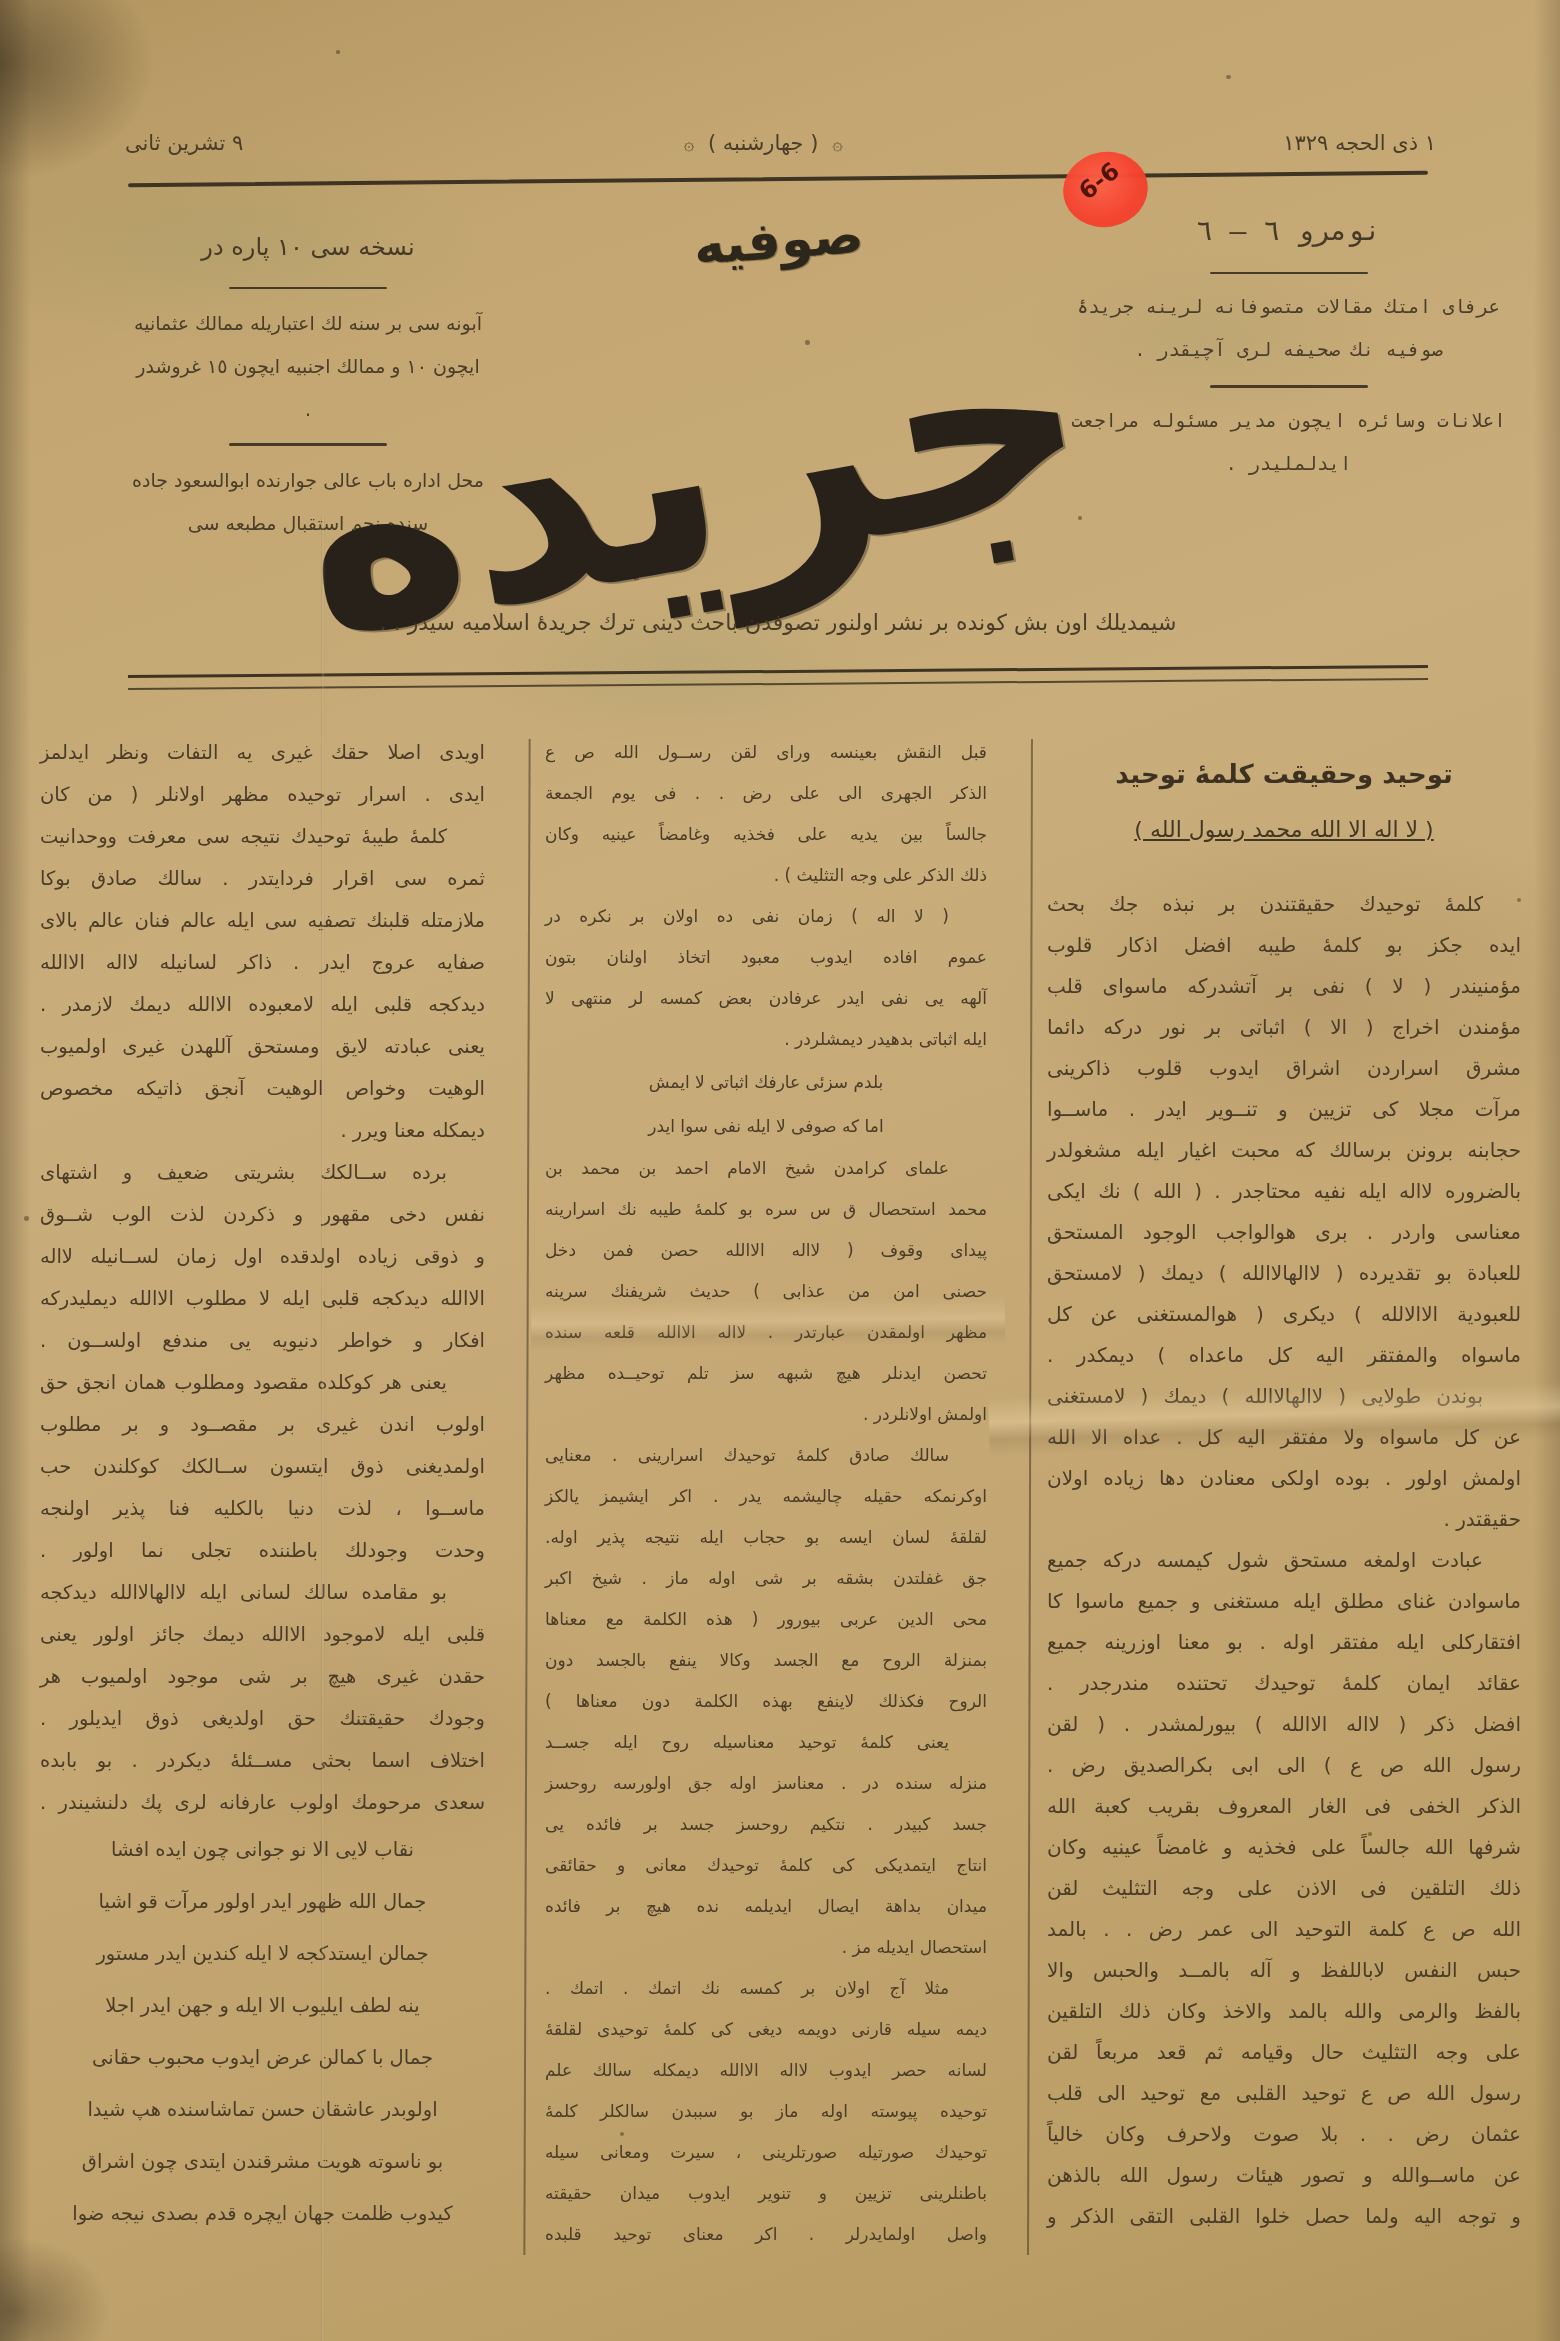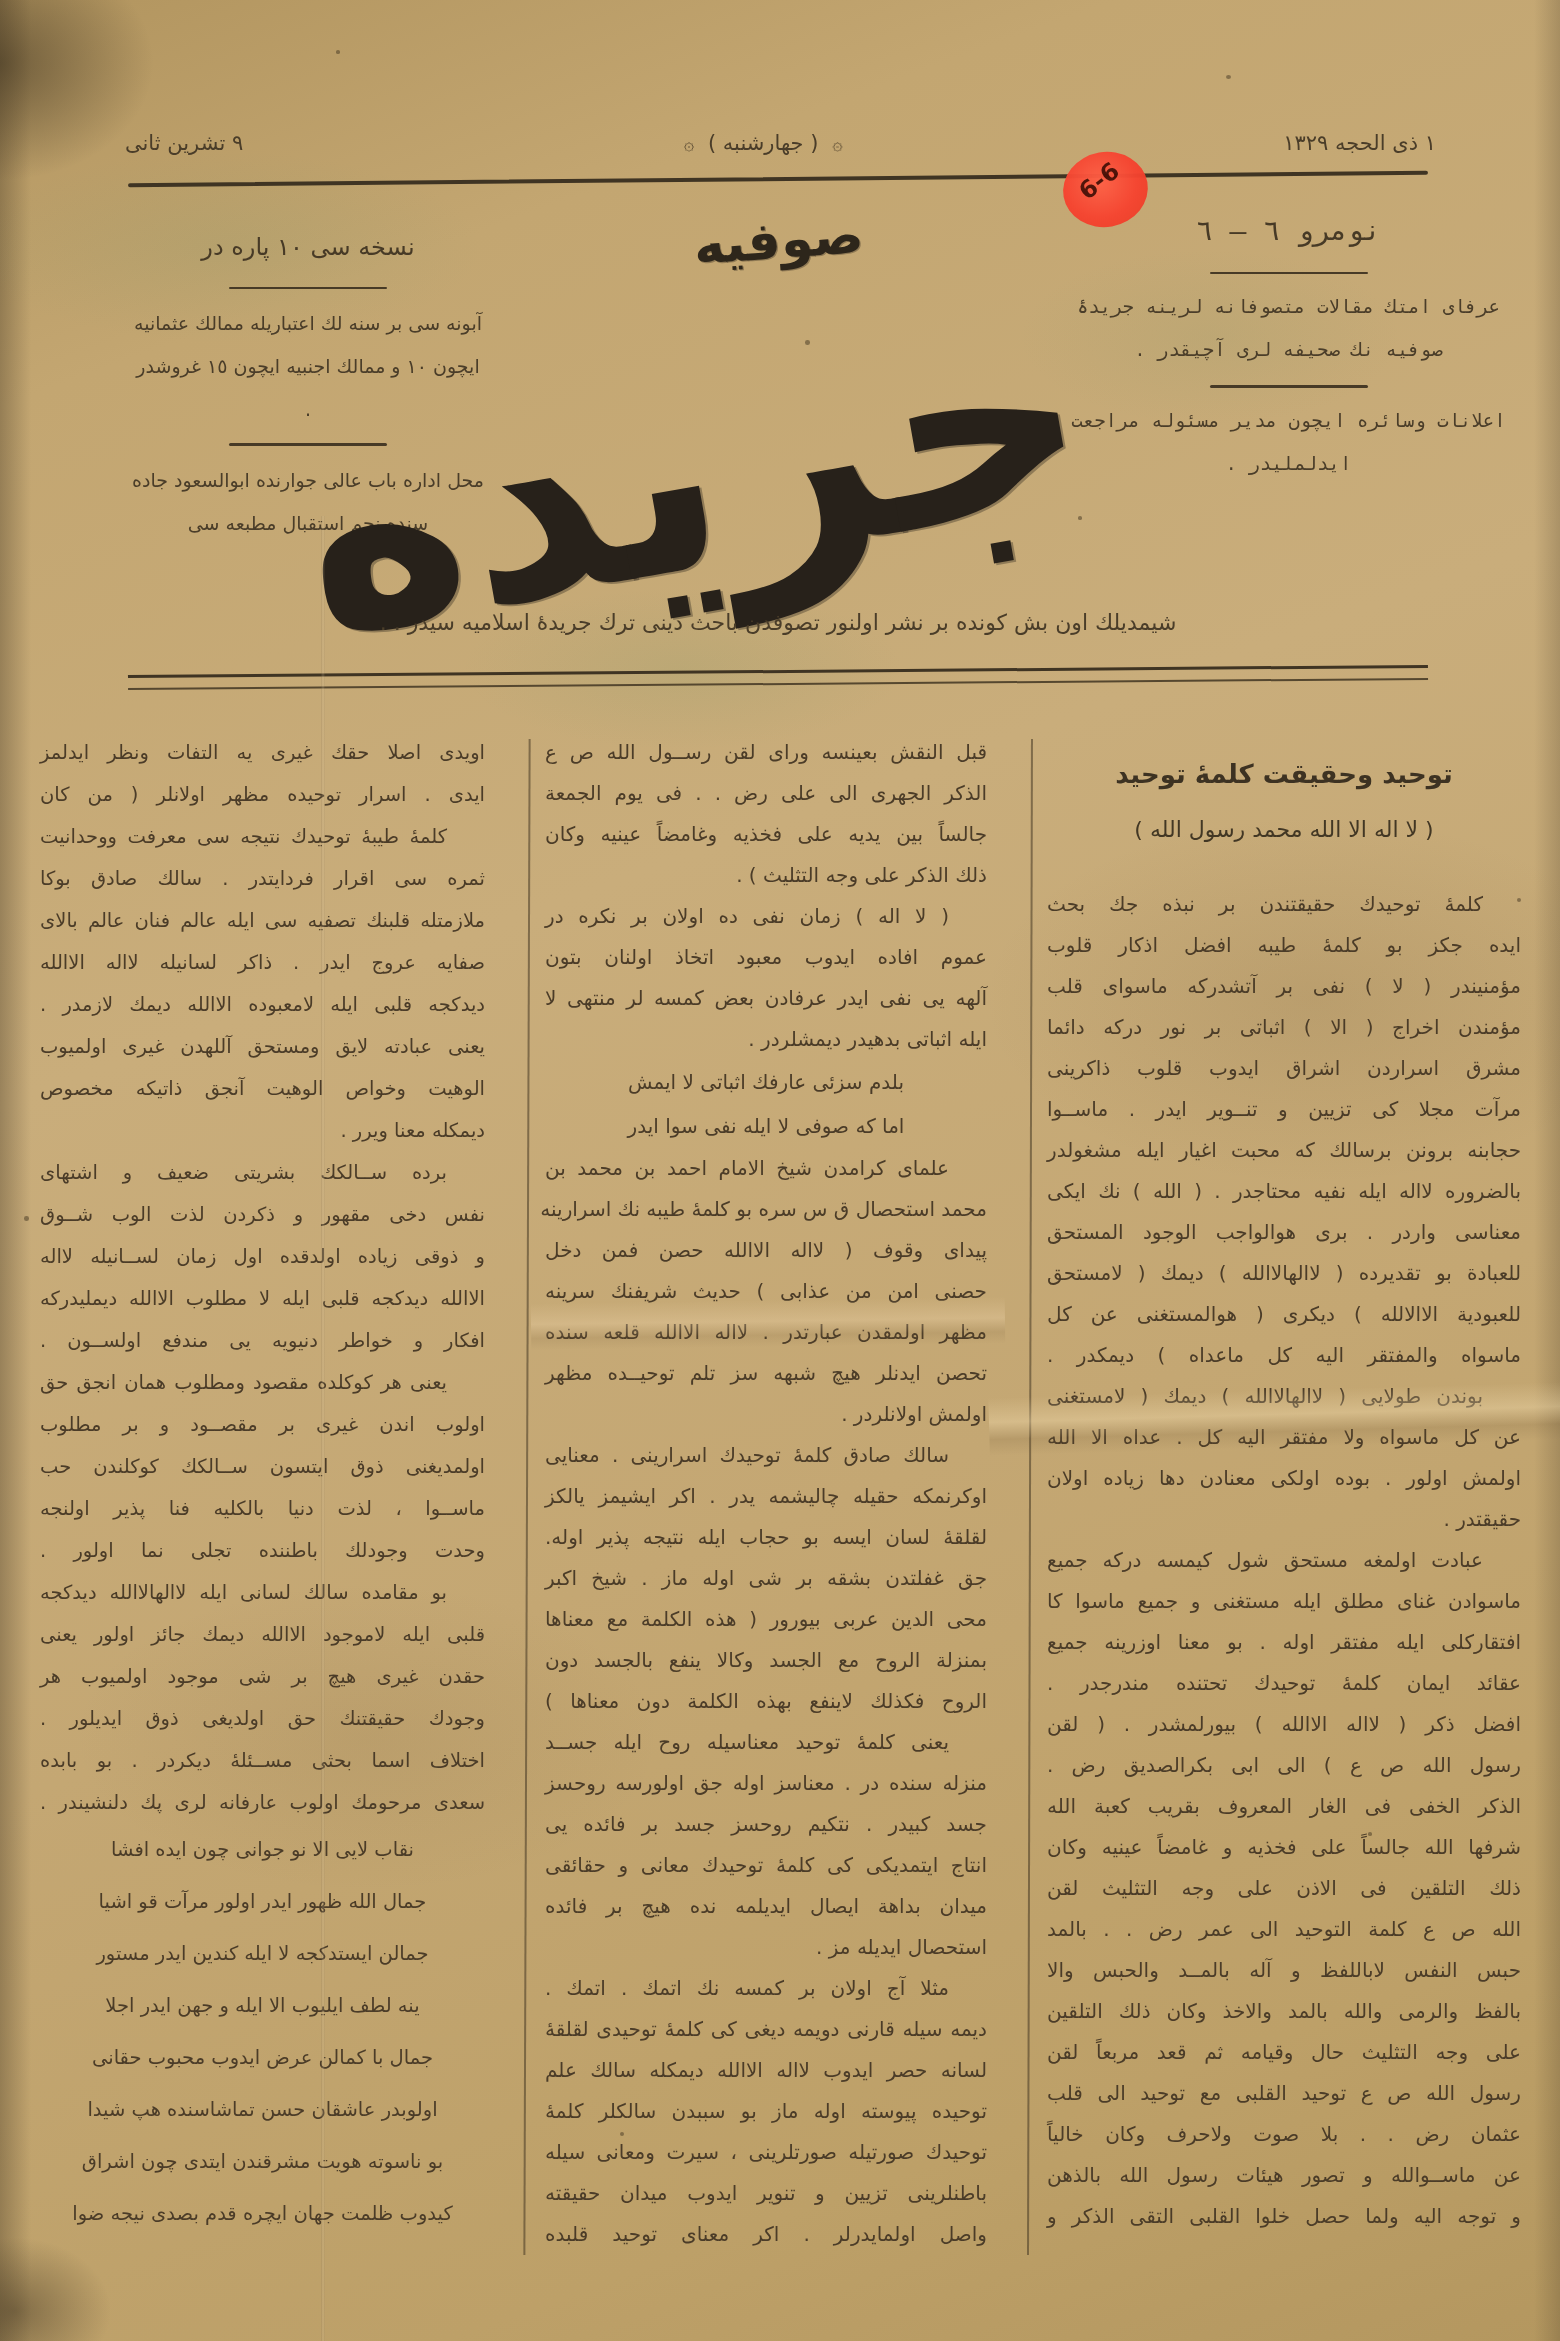--- a/index.html
+++ b/index.html
@@ -44,24 +44,24 @@
   .big-title{position:absolute;left:469px;top:226px;width:621px;height:495px;text-align:center;font-size:274px;line-height:463px;font-weight:bold;color:#27211a;transform:rotate(-10deg);text-shadow:2.1px 2.1px 0 rgba(39,33,26,.35);}
   .subtitle{position:absolute;left:158px;top:610px;width:1242px;text-align:center;font-size:22px;color:#4a3d29;}
   .double-rule{position:absolute;left:129px;top:670px;width:1300px;height:9.5px;border-top:3.7px solid #3f3423;border-bottom:2.6px solid #55472f;transform:rotate(-.45deg);}
   
   .body{position:absolute;left:74px;top:732px;width:1448px;display:flex;direction:rtl;gap:60px;}
   .col{flex:0 0 auto;}
   .col-right{width:474px;}
   .col-middle{width:442px;}
   .col-left{width:445px;}
   .col h2{margin:14.7px 21px 4.2px;text-align:center;font-size:26px;line-height:55px;font-weight:bold;color:#3d3222;}
-  .kalima{text-align:center;font-size:22px;line-height:48px;margin-bottom:30.5px;color:#423724;}
+  .kalima{text-align:center;font-size:22px;line-height:48px;margin-bottom:30.5px;color:#423724;text-decoration:underline;}
   .line{direction:rtl;text-align:justify;text-align-last:justify;white-space:nowrap;color:#4b3c28;}
   .col-right .line{font-size:20px;height:41px;line-height:41px;}
-  .col-middle .line{font-size:20px;height:41px;line-height:41px;}
+  .col-middle .line{font-size:17px;height:41px;line-height:41px;}
   .col-left .line{font-size:19.5px;height:42px;line-height:42px;}
   .line.indent{padding-right:38px;}
   .line.short{text-align-last:right;}
   .line.poem{text-align:center;text-align-last:center;padding-right:0;}
   .col-left .line.poem{height:52px;line-height:52px;}
   .col-middle .line.poem{height:44px;line-height:44px;}
   
   .vsep{position:absolute;width:1.6px;background:rgba(68,54,34,.55);top:739px;height:1516px;}
   .vsep1{left:527px;transform:rotate(.2deg);}
   .vsep2{left:1030px;transform:rotate(.15deg);}

